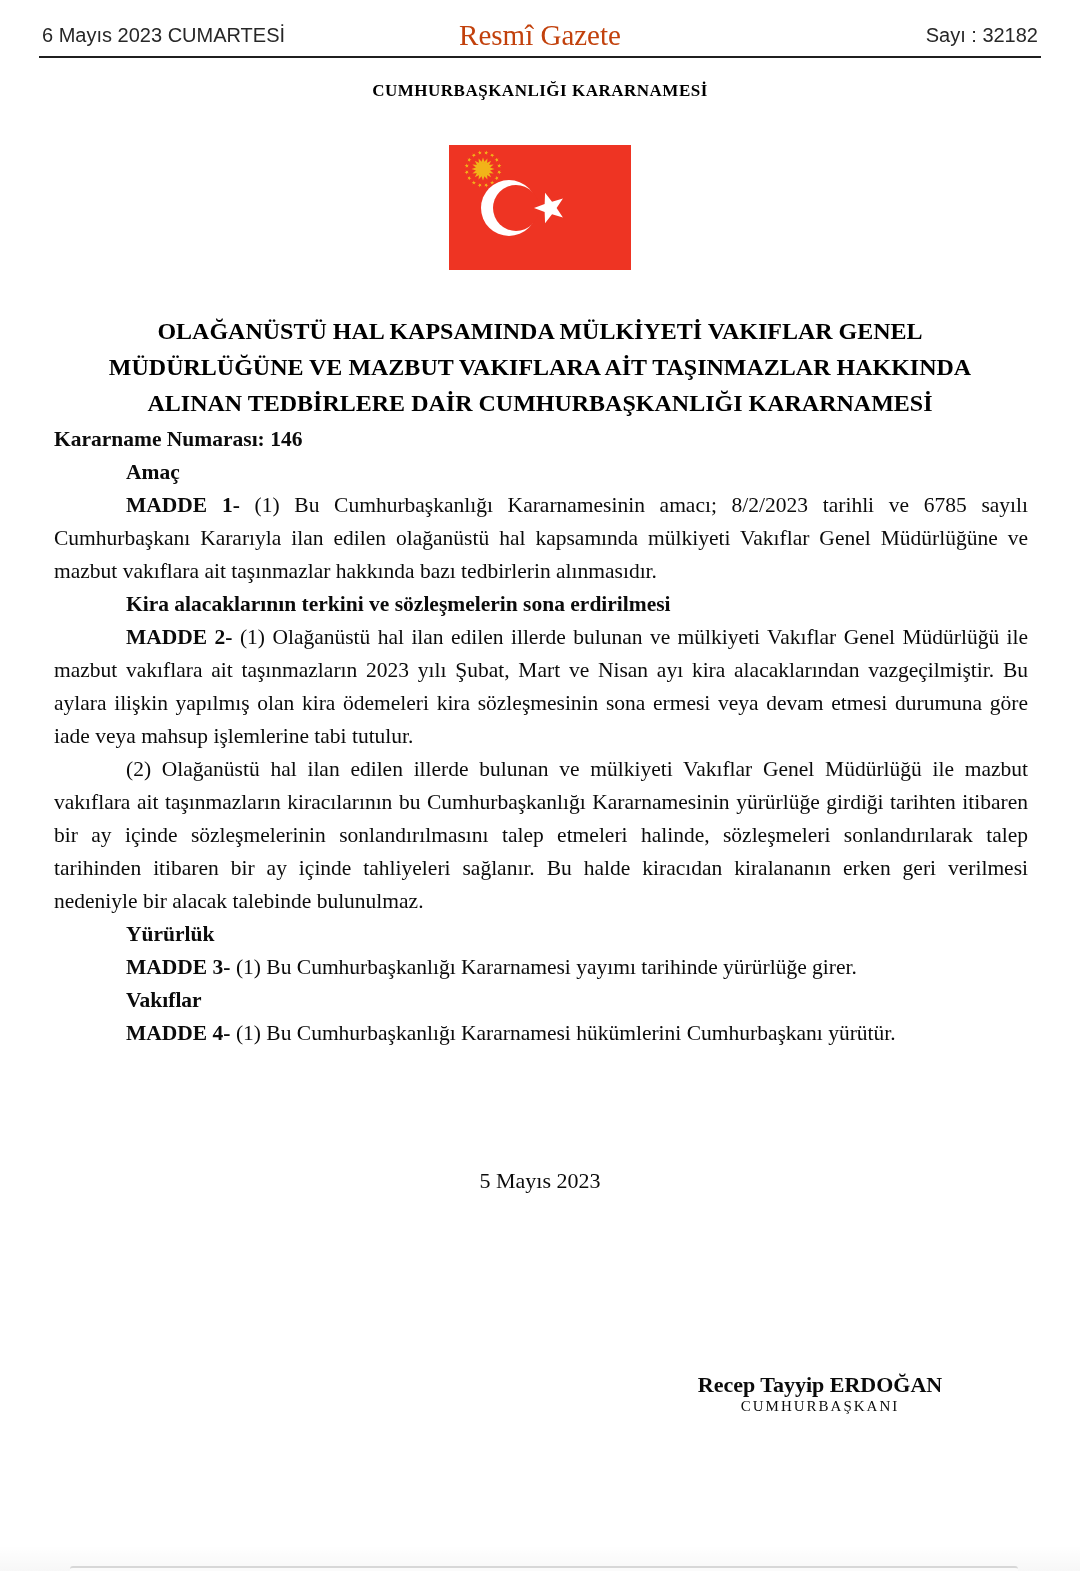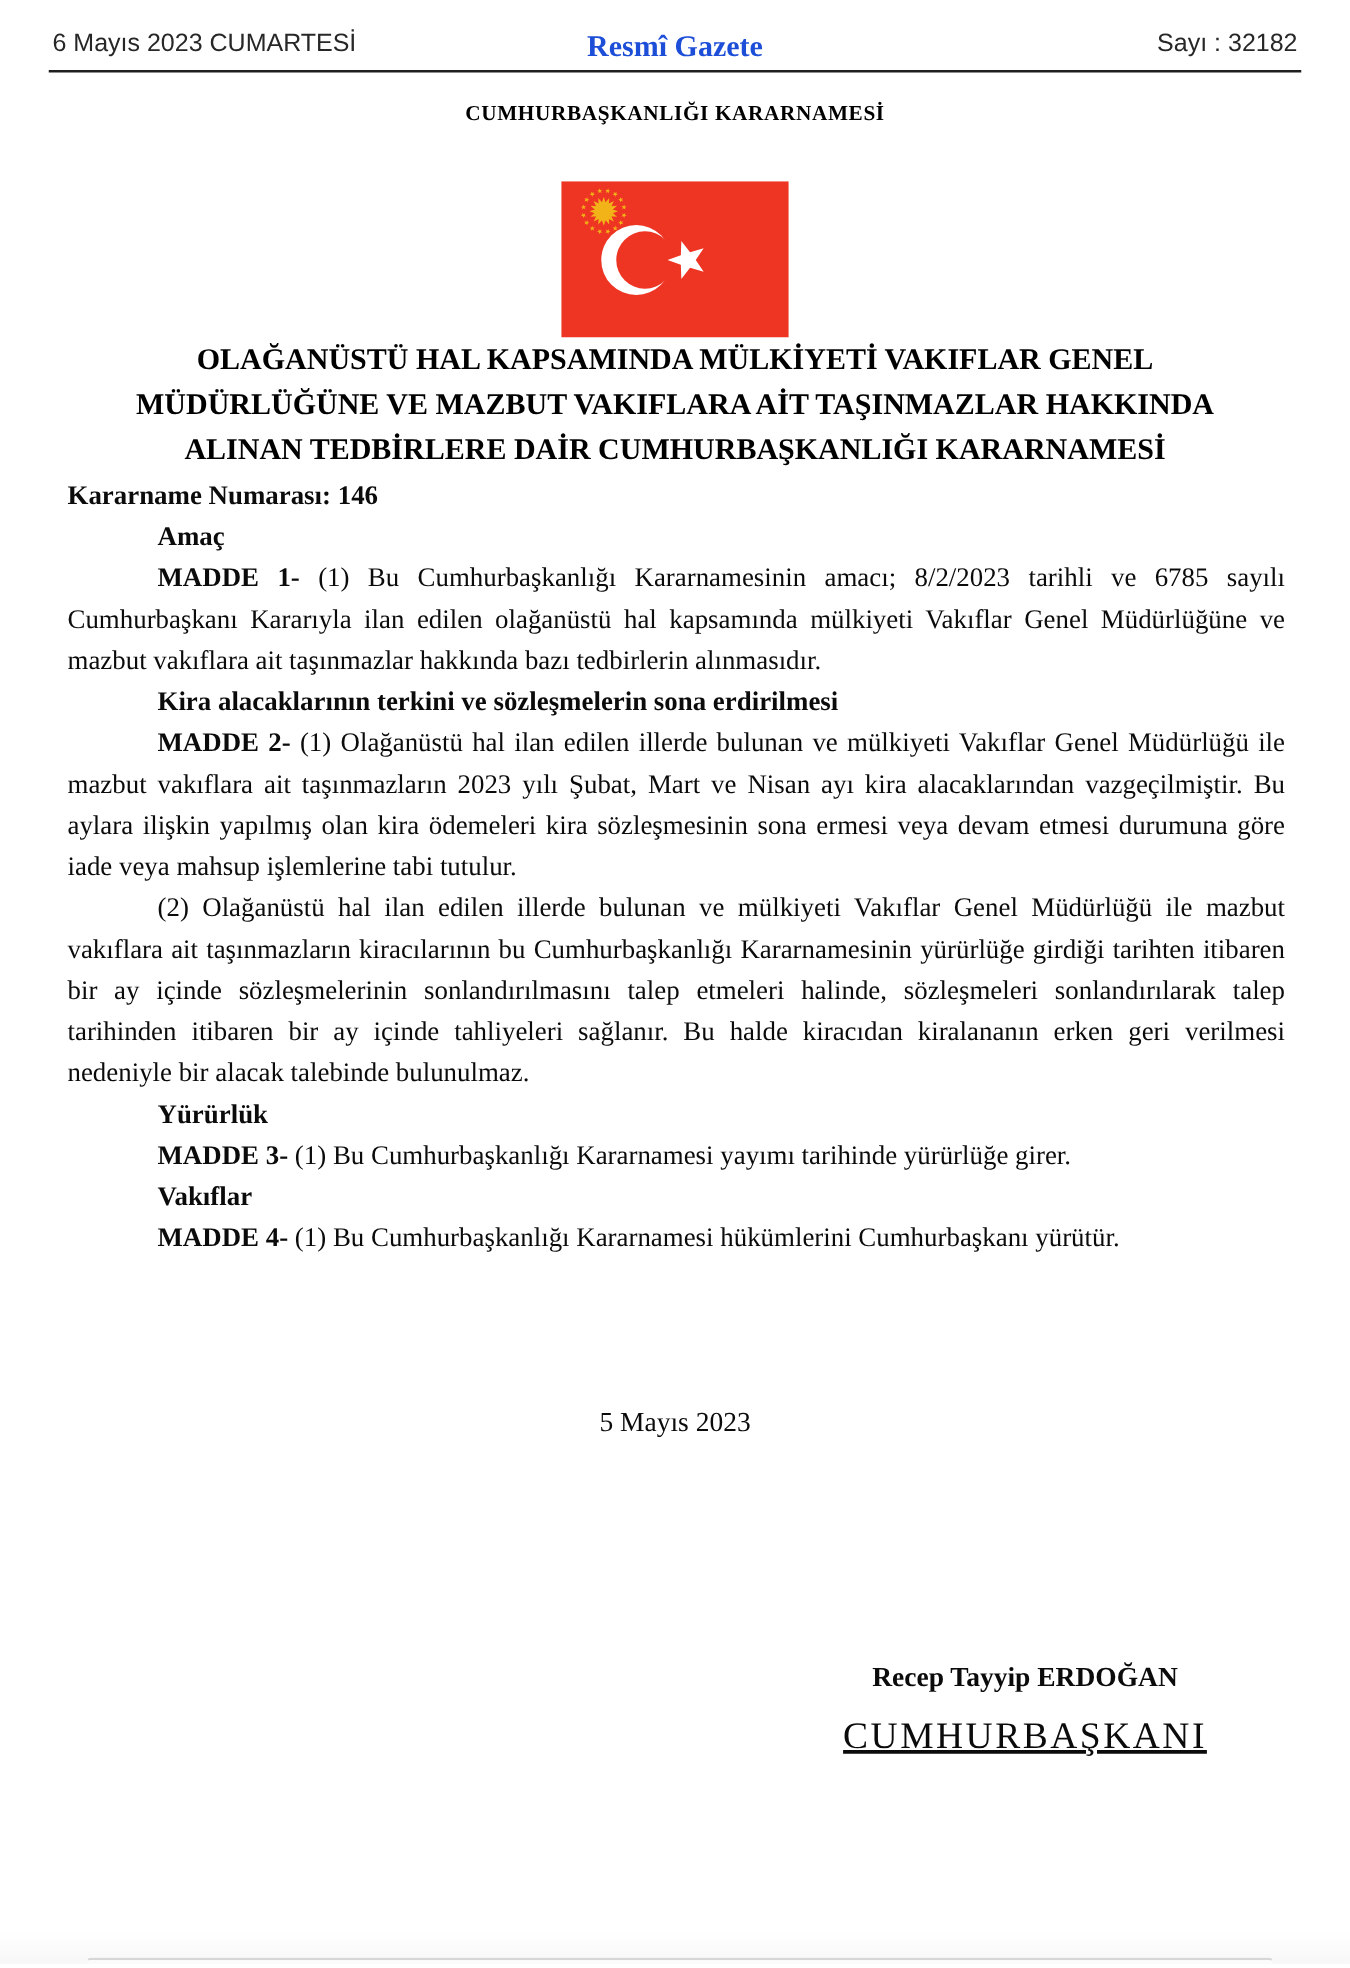--- a/index.html
+++ b/index.html
@@ -13,44 +13,44 @@
   .masthead-date {
     position:absolute; left:3px; bottom:9px;
     font-family:"Liberation Sans","DejaVu Sans",sans-serif; font-size:20px; color:#272727;
   }
   .masthead-issue {
     position:absolute; right:3px; bottom:9px;
     font-family:"Liberation Sans","DejaVu Sans",sans-serif; font-size:20px; color:#272727;
   }
   .masthead-title {
     position:absolute; left:50%; transform:translateX(-50%); bottom:4px;
-    font-size:24px; font-weight:bold; color:#1d4ed8; white-space:nowrap;
+    font-size:29px; font-weight:normal; color:#c2410c; white-space:nowrap;
   }
   
   .kind-heading {
     margin-top:23px; text-align:center; font-size:17px; font-weight:bold;
     letter-spacing:0.5px; color:#000;
   }
   
   .flag-wrap { width:182px; margin:44px auto 0 auto; }
   .flag-wrap svg { display:block; }
   
-  .decree-title { text-align:center; font-size:24px; font-weight:bold; line-height:36px; color:#000; }
+  .decree-title { margin-top:43px; text-align:center; font-size:24px; font-weight:bold; line-height:36px; color:#000; }
   .decree-title div { white-space:nowrap; }
   
   .body-block { margin:2px 52px 0 54px; font-size:21.5px; line-height:33px; }
   .decree-number { font-weight:bold; }
   .sec-heading { font-weight:bold; margin-left:72px; }
   .par { margin:0; text-align:justify; text-indent:72px; }
   .par .lead { font-weight:bold; }
   
   .date-line { margin-top:118px; text-align:center; font-size:22px; }
   .signature { margin-top:178px; margin-left:668px; width:304px; text-align:center; }
   .signature-name { font-size:22px; font-weight:bold; white-space:nowrap; }
-  .signature-title { margin-top:17px; font-size:30px; letter-spacing:2px; white-space:nowrap;text-decoration:underline; }
+  .signature-title { font-size:15px; letter-spacing:2px; white-space:nowrap; }
   
   .page-edge-shadow {
     position:absolute; left:0; right:0; bottom:3px; height:26px;
     background:linear-gradient(to bottom, rgba(0,0,0,0) 0%, rgba(0,0,0,0.03) 100%);
     pointer-events:none;
   }
   .page-edge-line {
     position:absolute; left:70px; right:62px; bottom:3px; height:3px;
     border-top:2px solid #d7d7d7; border-radius:3px 3px 0 0; background:#fbfbfb;
   }

